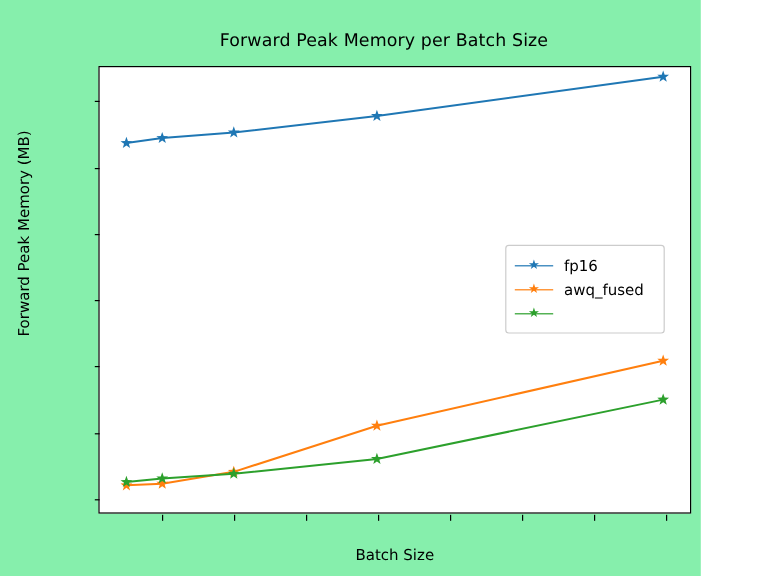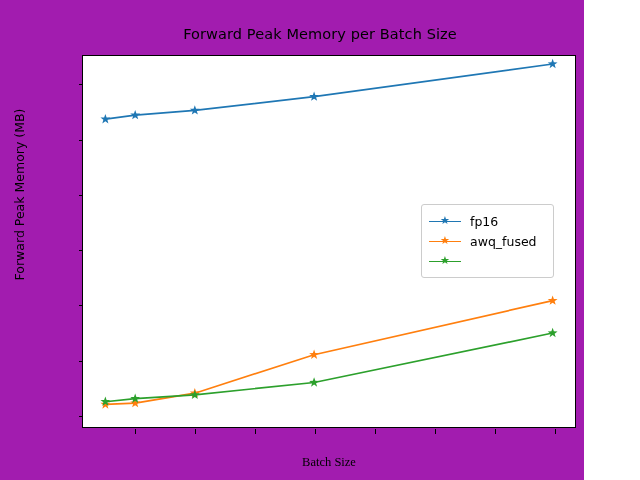--- a/index.html
+++ b/index.html
@@ -11,21 +11,21 @@
     width: 640px;
     height: 480px;
     font-family: "DejaVu Sans", sans-serif;
     color: #000000;
     overflow: hidden;
   }
   #figure {
     position: relative;
     width: 584px;
     height: 480px;
-    background: #a21caf;
+    background: #86efac;
   }
   #chart-title {
     position: absolute;
     left: 0;
     top: 26px;
     width: 640px;
     text-align: center;
     font-size: 14.5px;
     color: #000;
     letter-spacing: 0.1px;
@@ -61,21 +61,20 @@
     font-size: 12.5px;
   }
   
   #xlabel {
     position: absolute;
     left: 82px;
     top: 455px;
     width: 494px;
     text-align: center;
     font-size: 12.5px;
-    font-family: Liberation Serif, serif;
   }
   .ytick-mark {
     position: absolute;
     left: -4.5px;
     width: 4.5px;
     height: 0;
     border-top: 1.1px solid #000;
   }
   .xtick-mark {
     position: absolute;

